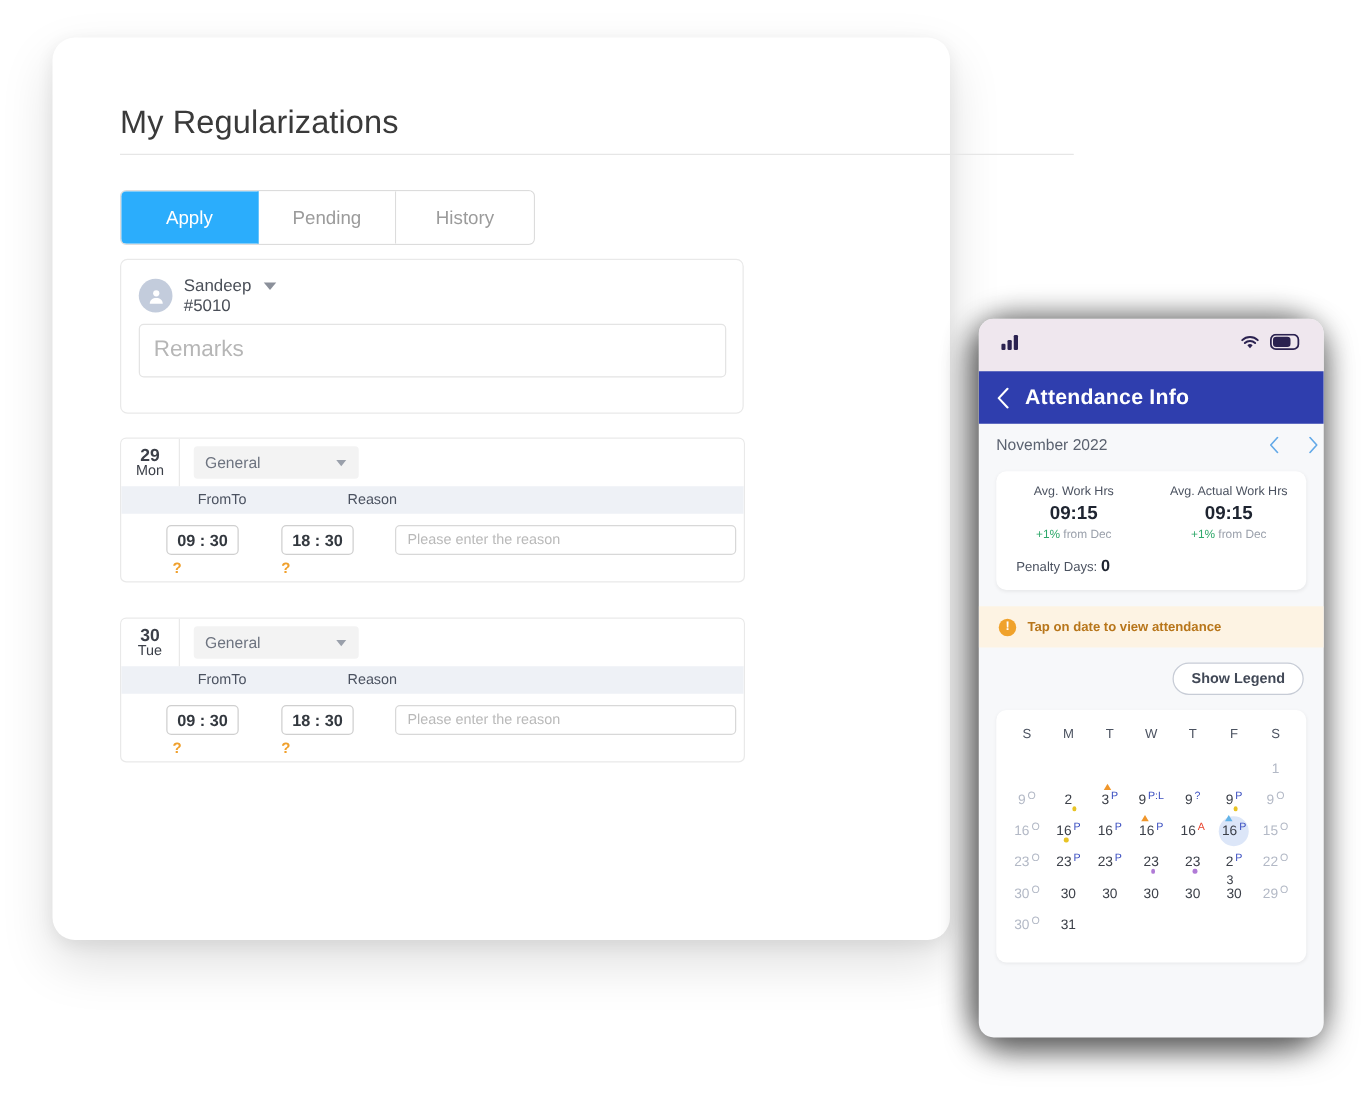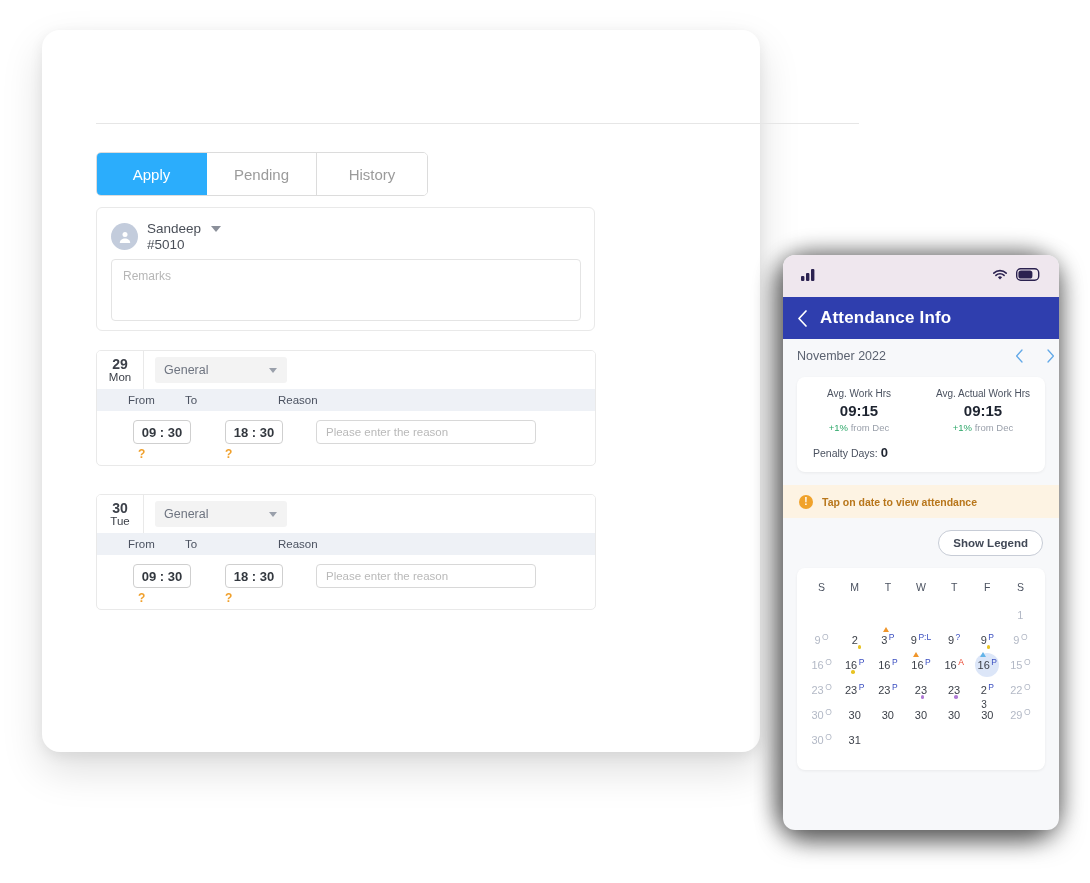--- a/index.html
+++ b/index.html
@@ -88,26 +88,26 @@
   #emp-caret {
     width: 0; height: 0;
     border-left: 5px solid transparent;
     border-right: 5px solid transparent;
     border-top: 6px solid #8b909a;
     cursor: pointer;
   }
   #remarks-input {
     position: absolute;
     left: 14px; top: 51px;
-    width: 470px; height: 62px;
+    width: 470px; height: 43px;
     border: 1px solid #e4e4e4;
     border-radius: 4px;
     background: #fff;
     font-family: "Liberation Sans", sans-serif;
-    font-size: 12px;
+    font-size: 18px;
     color: #a16207;
     padding: 9px 11px;
     resize: none;
     outline: none;
   }
   #remarks-input::placeholder { color: #b6b6b6; }
 
   
   .day-card {
     position: absolute;
@@ -159,21 +159,21 @@
   }
 
   .col-head {
     height: 22px;
     background: #eef1f6;
     display: flex;
     align-items: center;
     font-size: 11.5px;
     color: #4b5260;
   }
-  .col-head .c-from { width: 88px; padding-left: 31px; }
+  .col-head .c-from { width: 88px; padding-left: 31px; text-align: right; }
   .col-head .c-to   { width: 93px; }
   .col-head .c-reason { }
 
   .row-body { position: relative; height: 54px; }
   .time-box {
     position: absolute; top: 9px;
     width: 58px; height: 24px;
     border: 1px solid #cfcfcf;
     border-radius: 4px;
     display: flex; align-items: center; justify-content: center;
@@ -185,21 +185,21 @@
   .time-from { left: 36px; text-align: right; }
   .time-to   { left: 128px; }
   .q-mark {
     position: absolute; top: 36px;
     font-size: 12px; color: #f0a02c; font-weight: bold;
   }
   .q-from { left: 41px; }
   .q-to   { left: 128px; }
   .reason-input {
     position: absolute; left: 219px; top: 9px;
-    width: 220px; height: 24px;
+    width: 273px; height: 24px;
     border: 1px solid #d8d8d8;
     border-radius: 4px;
     font-family: "Liberation Sans", sans-serif;
     font-size: 11.5px;
     color: #4a4f58;
     padding: 0 9px;
     outline: none;
     background: #fff;
   }
   .reason-input::placeholder { color: #b9b9b9; }
@@ -397,20 +397,21 @@
     left: 0;
     font-size: 10px;
     color: #3c4049;
   }
 </style>
 </head>
 <body>
 
 <div id="desktop-card">
 
+  <h1 id="page-title">My Regularizations</h1>
   <div id="title-rule"></div>
 
   <div id="tabs">
     <div class="tab active">Apply</div>
     <div class="tab">Pending</div>
     <div class="tab">History</div>
   </div>
 
   <div id="employee-panel">
     <div id="employee-row">

